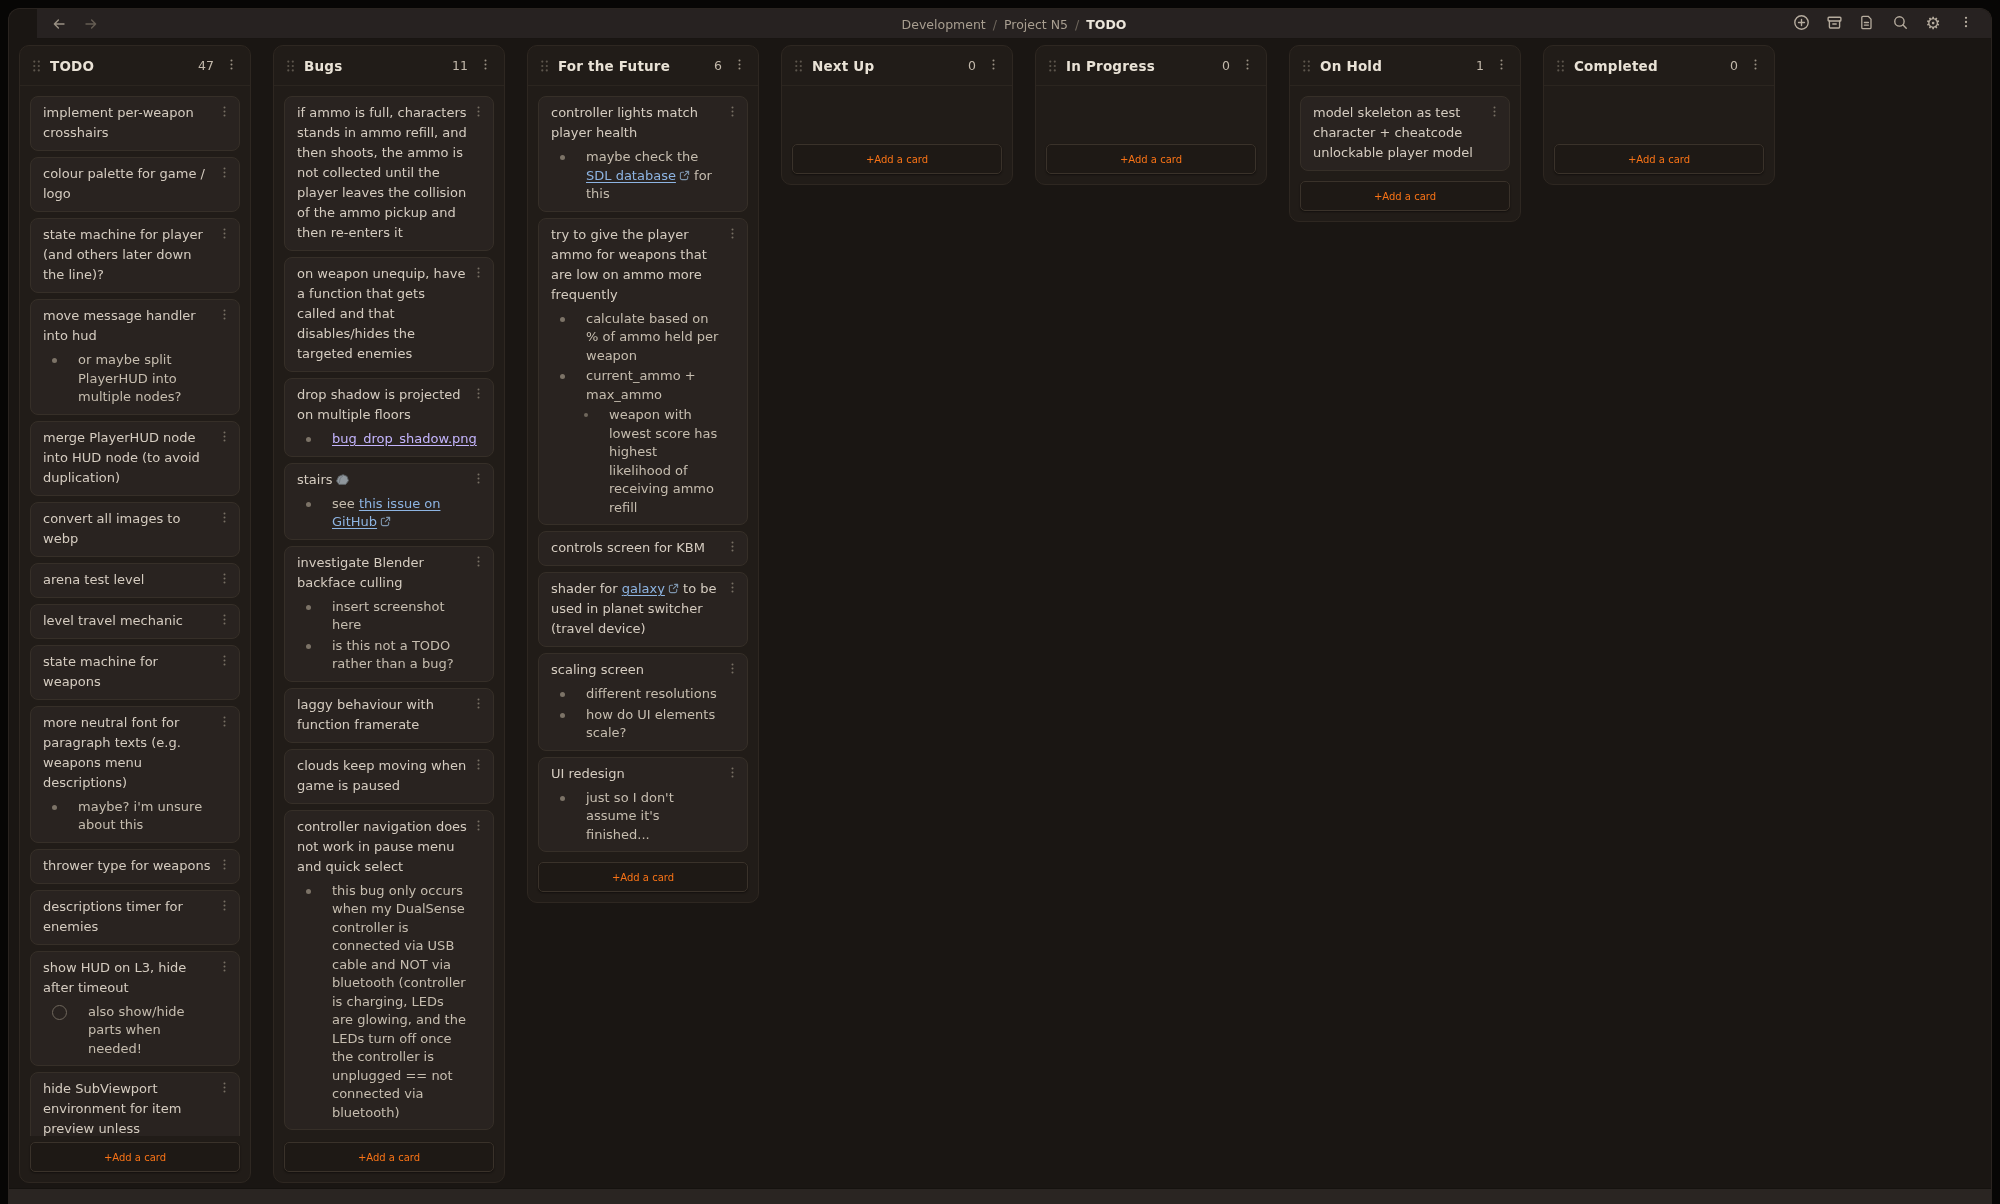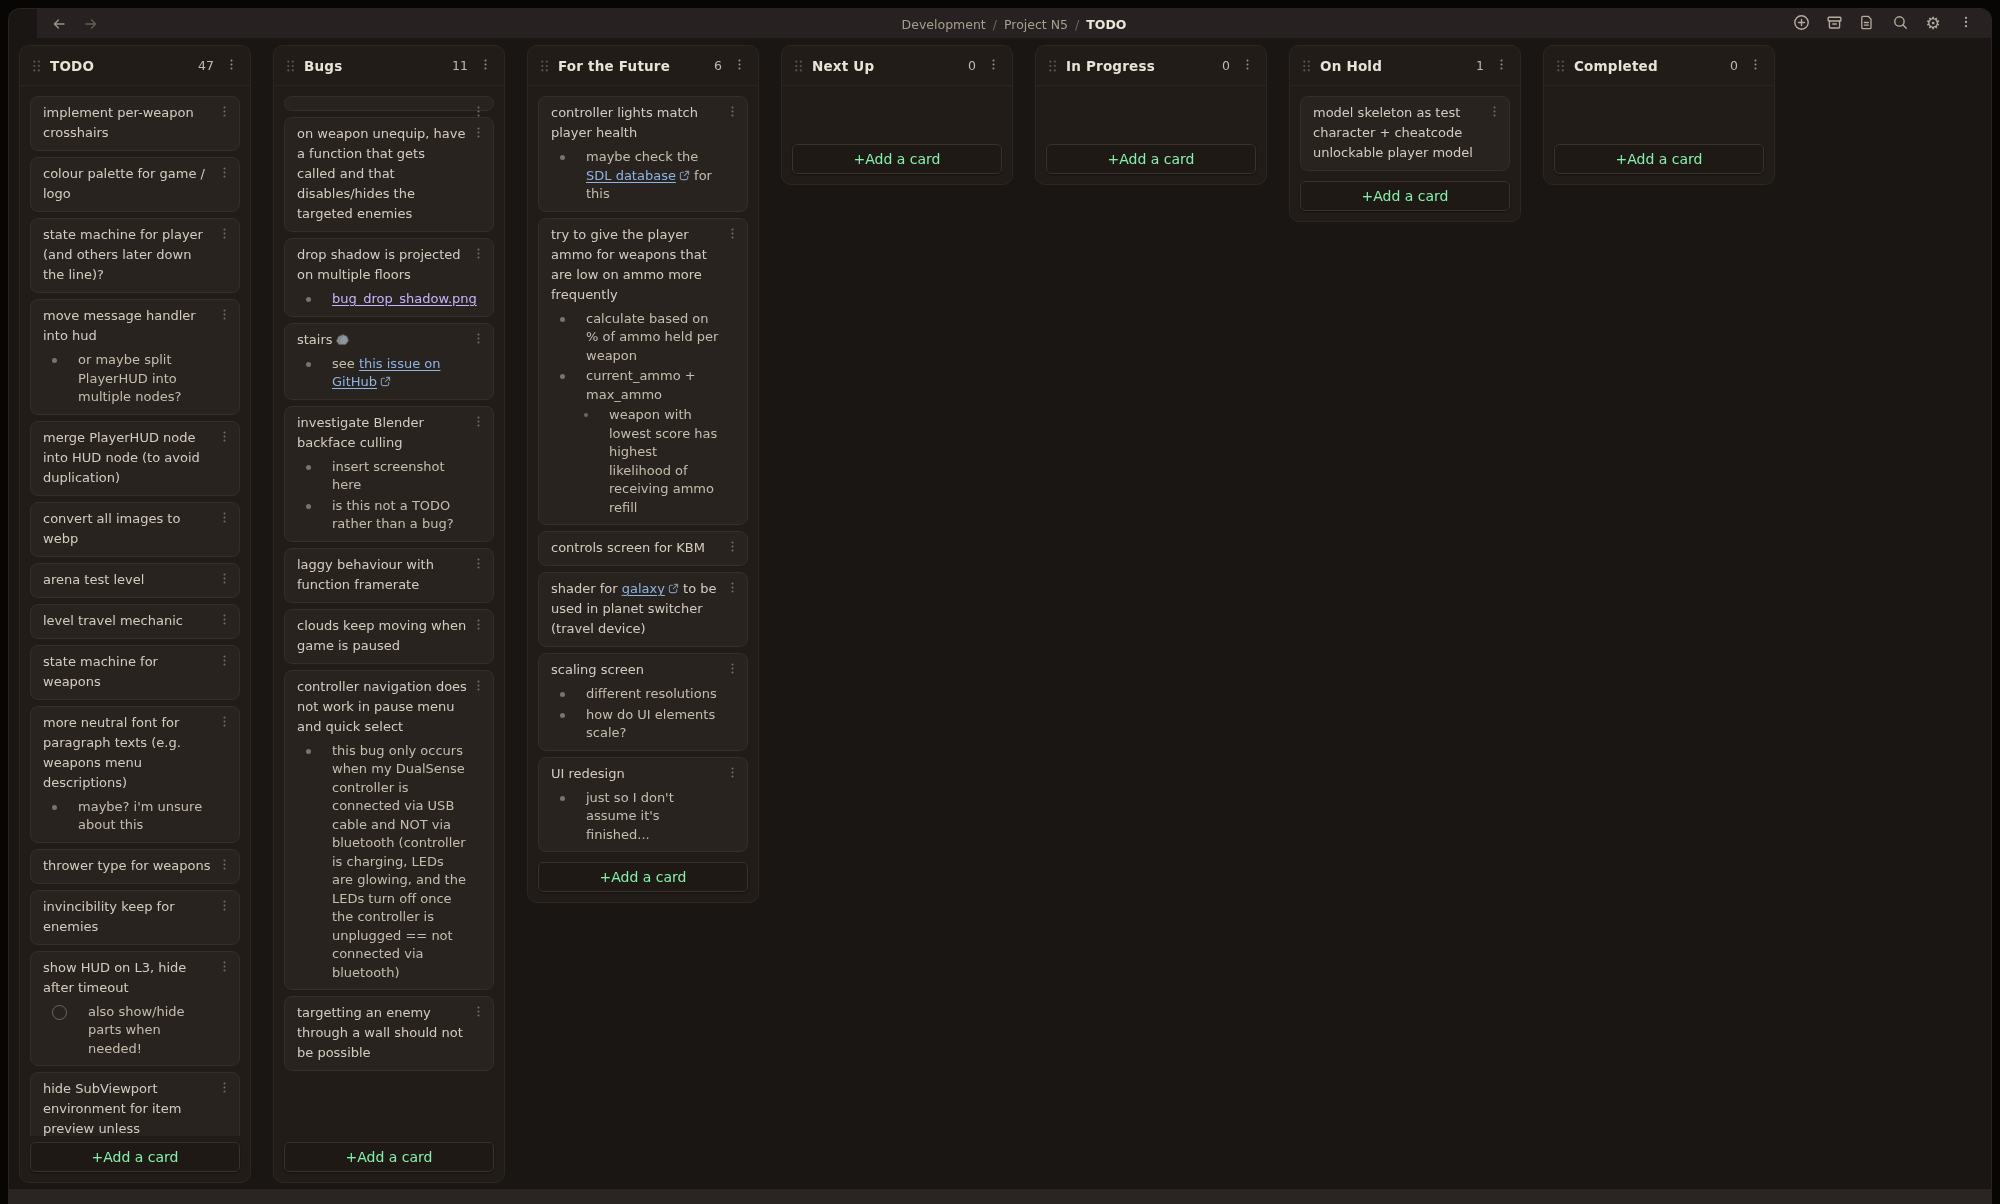--- a/index.html
+++ b/index.html
@@ -51,21 +51,21 @@
     border:1.5px solid #6f675c;margin-top:2px;background:transparent;}
   .btext{min-width:0;}
   .link{text-decoration:underline;text-underline-offset:2px;cursor:pointer;}
   .link-blue{color:#8db4e2;}
   .link-orange{color:#c4b5fd;}
   .ext{color:#7d94ac;margin-left:3px;white-space:nowrap;}
   .ext svg{vertical-align:-1px;}
   .seg-icon svg{vertical-align:-2px;margin-left:2px;}
   .addwrap{padding:6px 10px 10px;flex:0 0 auto;}
   .add-card{width:100%;height:30px;background:#1e1915;border:1px solid #3a322a;border-radius:5px;
-    color:#86efac;font-size:14px;font-family:inherit;cursor:pointer;
+    color:#f97316;font-size:10px;font-family:inherit;cursor:pointer;
     box-shadow:0 1px 2px rgba(0,0,0,.45);}
   
   .footer{position:absolute;left:0;right:0;bottom:0;height:16px;background:#2a2522;
     border-top:1px solid #15120f;}
 </style>
 </head>
 <body>
 
 <div class="window">
 
@@ -267,21 +267,21 @@
             <div class="card-title"><span class="seg">thrower type for weapons</span></div>
             <button class="kebab-btn">
               <span><svg width="13" height="13" viewBox="0 0 16 16" fill="currentColor">
                   <circle cx="8" cy="3.2" r="1.25"></circle>
                   <circle cx="8" cy="8" r="1.25"></circle>
                   <circle cx="8" cy="12.8" r="1.25"></circle>
                 </svg></span>
             </button>
           </div>
           <div class="card">
-            <div class="card-title"><span class="seg">invincibility keep for enemies</span></div>
+            <div class="card-title"><span class="seg">descriptions timer for enemies</span></div>
             <button class="kebab-btn">
               <span><svg width="13" height="13" viewBox="0 0 16 16" fill="currentColor">
                   <circle cx="8" cy="3.2" r="1.25"></circle>
                   <circle cx="8" cy="8" r="1.25"></circle>
                   <circle cx="8" cy="12.8" r="1.25"></circle>
                 </svg></span>
             </button>
           </div>
           <div class="card">
             <div class="card-title"><span class="seg">show HUD on L3, hide after timeout</span></div>
@@ -335,20 +335,21 @@
           <button class="kebab-btn">
             <span><svg width="13" height="13" viewBox="0 0 16 16" fill="currentColor">
                 <circle cx="8" cy="3.2" r="1.25"></circle>
                 <circle cx="8" cy="8" r="1.25"></circle>
                 <circle cx="8" cy="12.8" r="1.25"></circle>
               </svg></span>
           </button>
         </div>
         <div class="cards">
           <div class="card">
+            <div class="card-title"><span class="seg">if ammo is full, characters stands in ammo refill, and then shoots, the ammo is not collected until the player leaves the collision of the ammo pickup and then re-enters it</span></div>
             <button class="kebab-btn">
               <span><svg width="13" height="13" viewBox="0 0 16 16" fill="currentColor">
                   <circle cx="8" cy="3.2" r="1.25"></circle>
                   <circle cx="8" cy="8" r="1.25"></circle>
                   <circle cx="8" cy="12.8" r="1.25"></circle>
                 </svg></span>
             </button>
           </div>
           <div class="card">
             <div class="card-title"><span class="seg">on weapon unequip, have a function that gets called and that disables/hides the targeted enemies</span></div>

